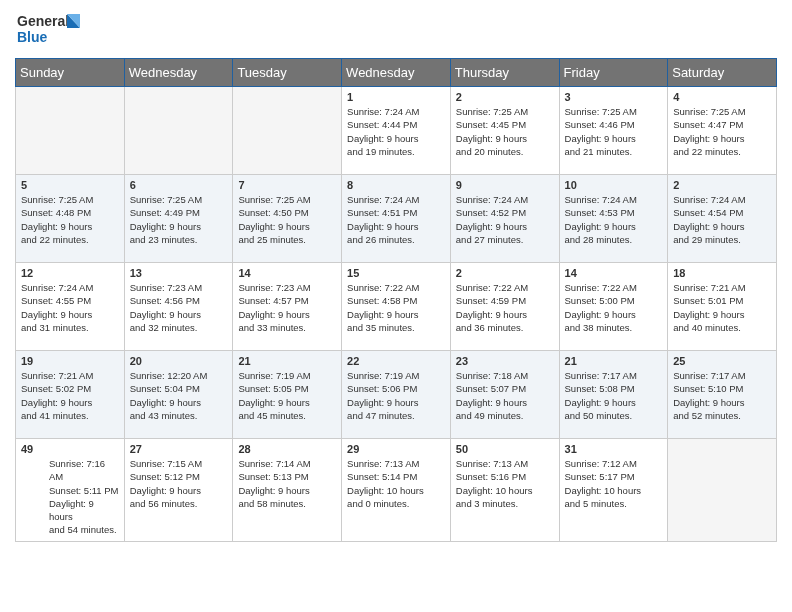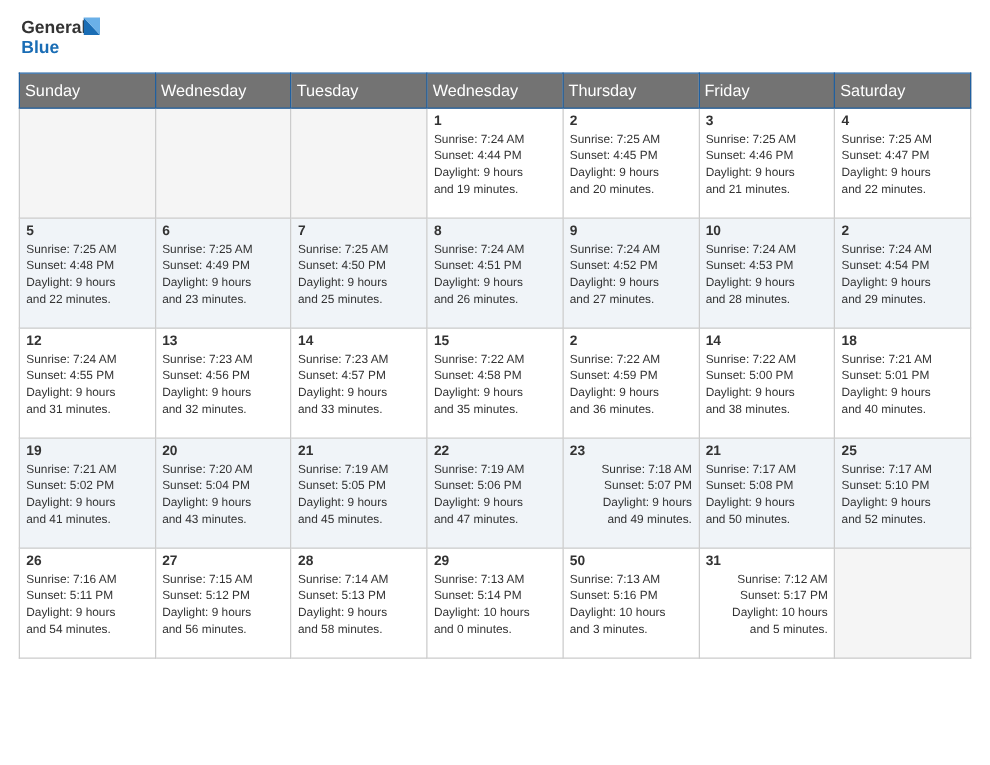--- a/index.html
+++ b/index.html
@@ -255,42 +255,42 @@
         <tr>
           <td>
             <span class="day-number">19</span>
             <div class="day-info" style="white-space: pre-line;">Sunrise: 7:21 AM
 Sunset: 5:02 PM
 Daylight: 9 hours
 and 41 minutes.</div>
           </td>
           <td>
             <span class="day-number">20</span>
-            <div class="day-info" style="white-space: pre-line;">Sunrise: 7:20 AM
+            <div class="day-info" style="white-space: pre-line;">Sunrise: 12:20 AM
 Sunset: 5:04 PM
 Daylight: 9 hours
 and 43 minutes.</div>
           </td>
           <td>
             <span class="day-number">21</span>
             <div class="day-info" style="white-space: pre-line;">Sunrise: 7:19 AM
 Sunset: 5:05 PM
 Daylight: 9 hours
 and 45 minutes.</div>
           </td>
           <td>
             <span class="day-number">22</span>
             <div class="day-info" style="white-space: pre-line;">Sunrise: 7:19 AM
 Sunset: 5:06 PM
 Daylight: 9 hours
 and 47 minutes.</div>
           </td>
           <td>
             <span class="day-number">23</span>
-            <div class="day-info" style="white-space: pre-line; text-align: right;">Sunrise: 7:18 AM
+            <div class="day-info" style="white-space: pre-line;">Sunrise: 7:18 AM
 Sunset: 5:07 PM
 Daylight: 9 hours
 and 49 minutes.</div>
           </td>
           <td>
             <span class="day-number">21</span>
             <div class="day-info" style="white-space: pre-line;">Sunrise: 7:17 AM
 Sunset: 5:08 PM
 Daylight: 9 hours
 and 50 minutes.</div>
@@ -298,22 +298,22 @@
           <td>
             <span class="day-number">25</span>
             <div class="day-info" style="white-space: pre-line;">Sunrise: 7:17 AM
 Sunset: 5:10 PM
 Daylight: 9 hours
 and 52 minutes.</div>
           </td>
         </tr>
         <tr>
           <td>
-            <span class="day-number">26</span>
-            <div class="day-info" style="white-space: pre-line;">Sunrise: 7:16 AM
+            <span class="day-number">49</span>
+            <div class="day-info" style="white-space: pre-line; margin-left: 28px;">Sunrise: 7:16 AM
 Sunset: 5:11 PM
 Daylight: 9 hours
 and 54 minutes.</div>
           </td>
           <td>
             <span class="day-number">27</span>
             <div class="day-info" style="white-space: pre-line;">Sunrise: 7:15 AM
 Sunset: 5:12 PM
 Daylight: 9 hours
 and 56 minutes.</div>
@@ -334,21 +334,21 @@
           </td>
           <td>
             <span class="day-number">50</span>
             <div class="day-info" style="white-space: pre-line;">Sunrise: 7:13 AM
 Sunset: 5:16 PM
 Daylight: 10 hours
 and 3 minutes.</div>
           </td>
           <td>
             <span class="day-number">31</span>
-            <div class="day-info" style="white-space: pre-line; text-align: right;">Sunrise: 7:12 AM
+            <div class="day-info" style="white-space: pre-line;">Sunrise: 7:12 AM
 Sunset: 5:17 PM
 Daylight: 10 hours
 and 5 minutes.</div>
           </td>
           <td class="empty-cell"></td>
         </tr>
       </tbody>
   </table>
 </div>
 

